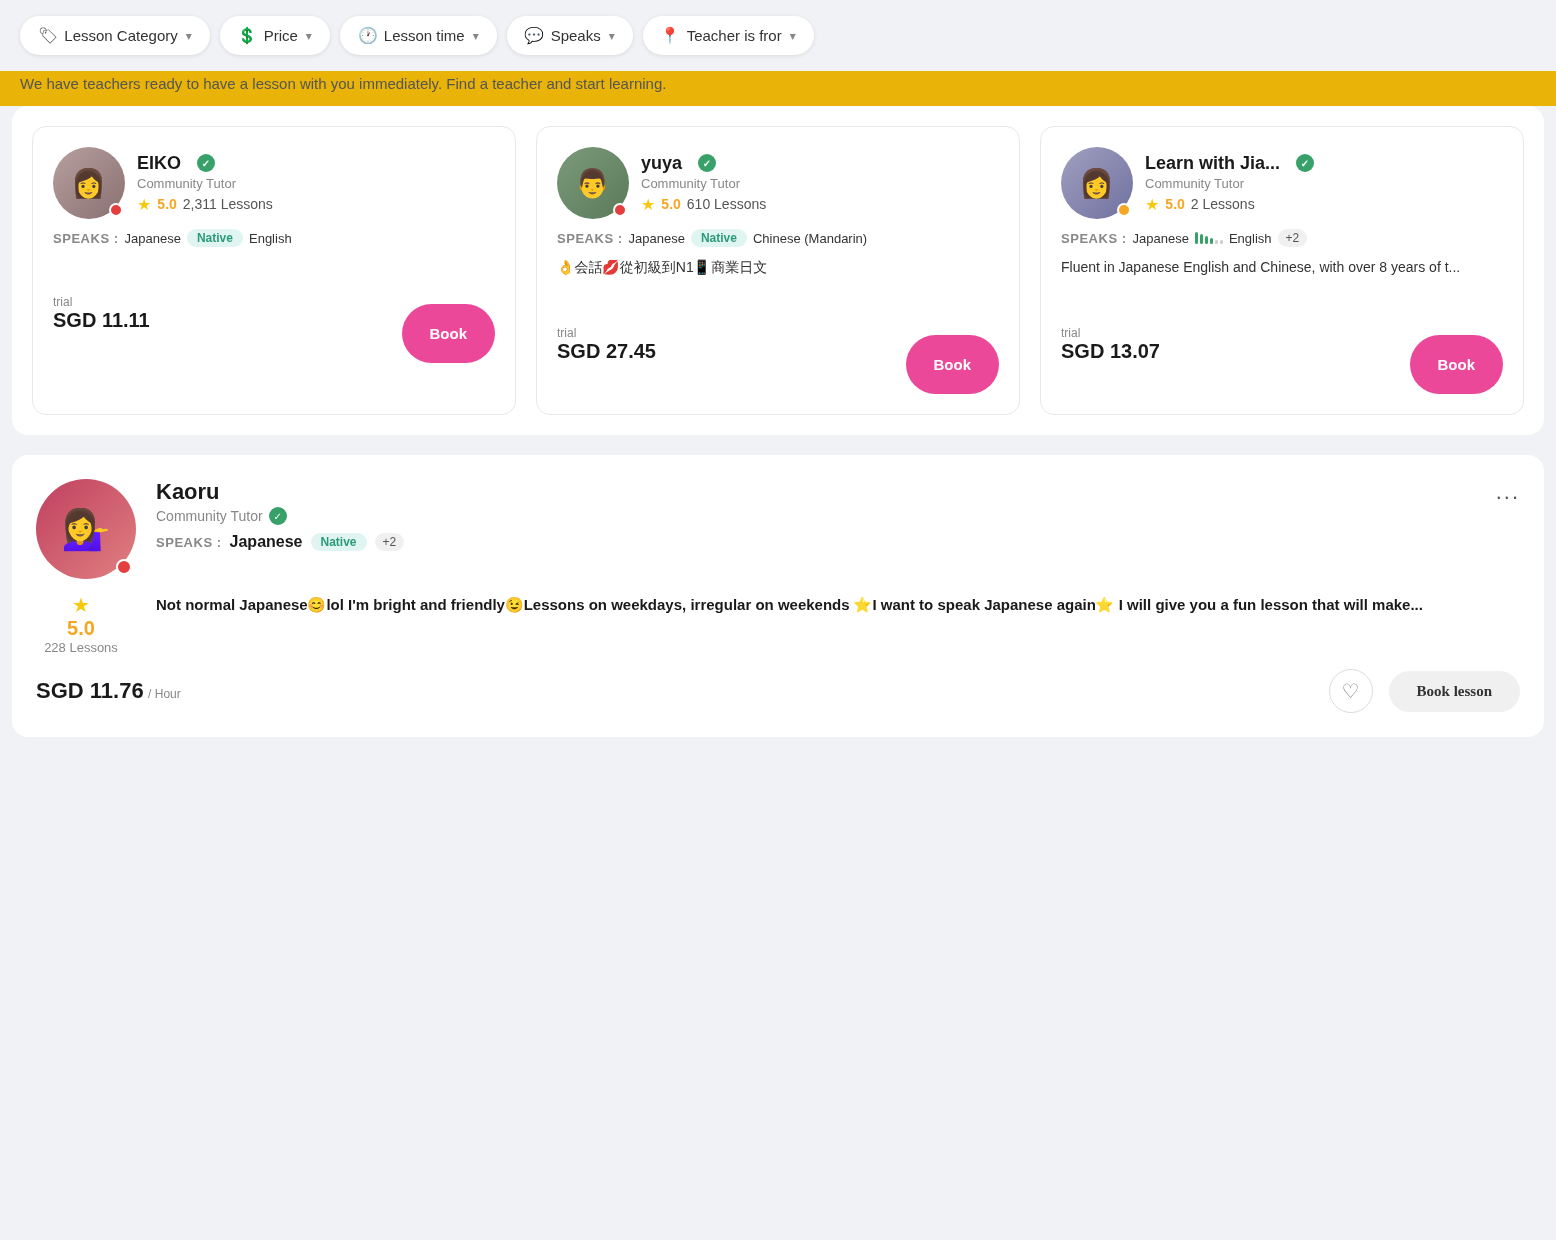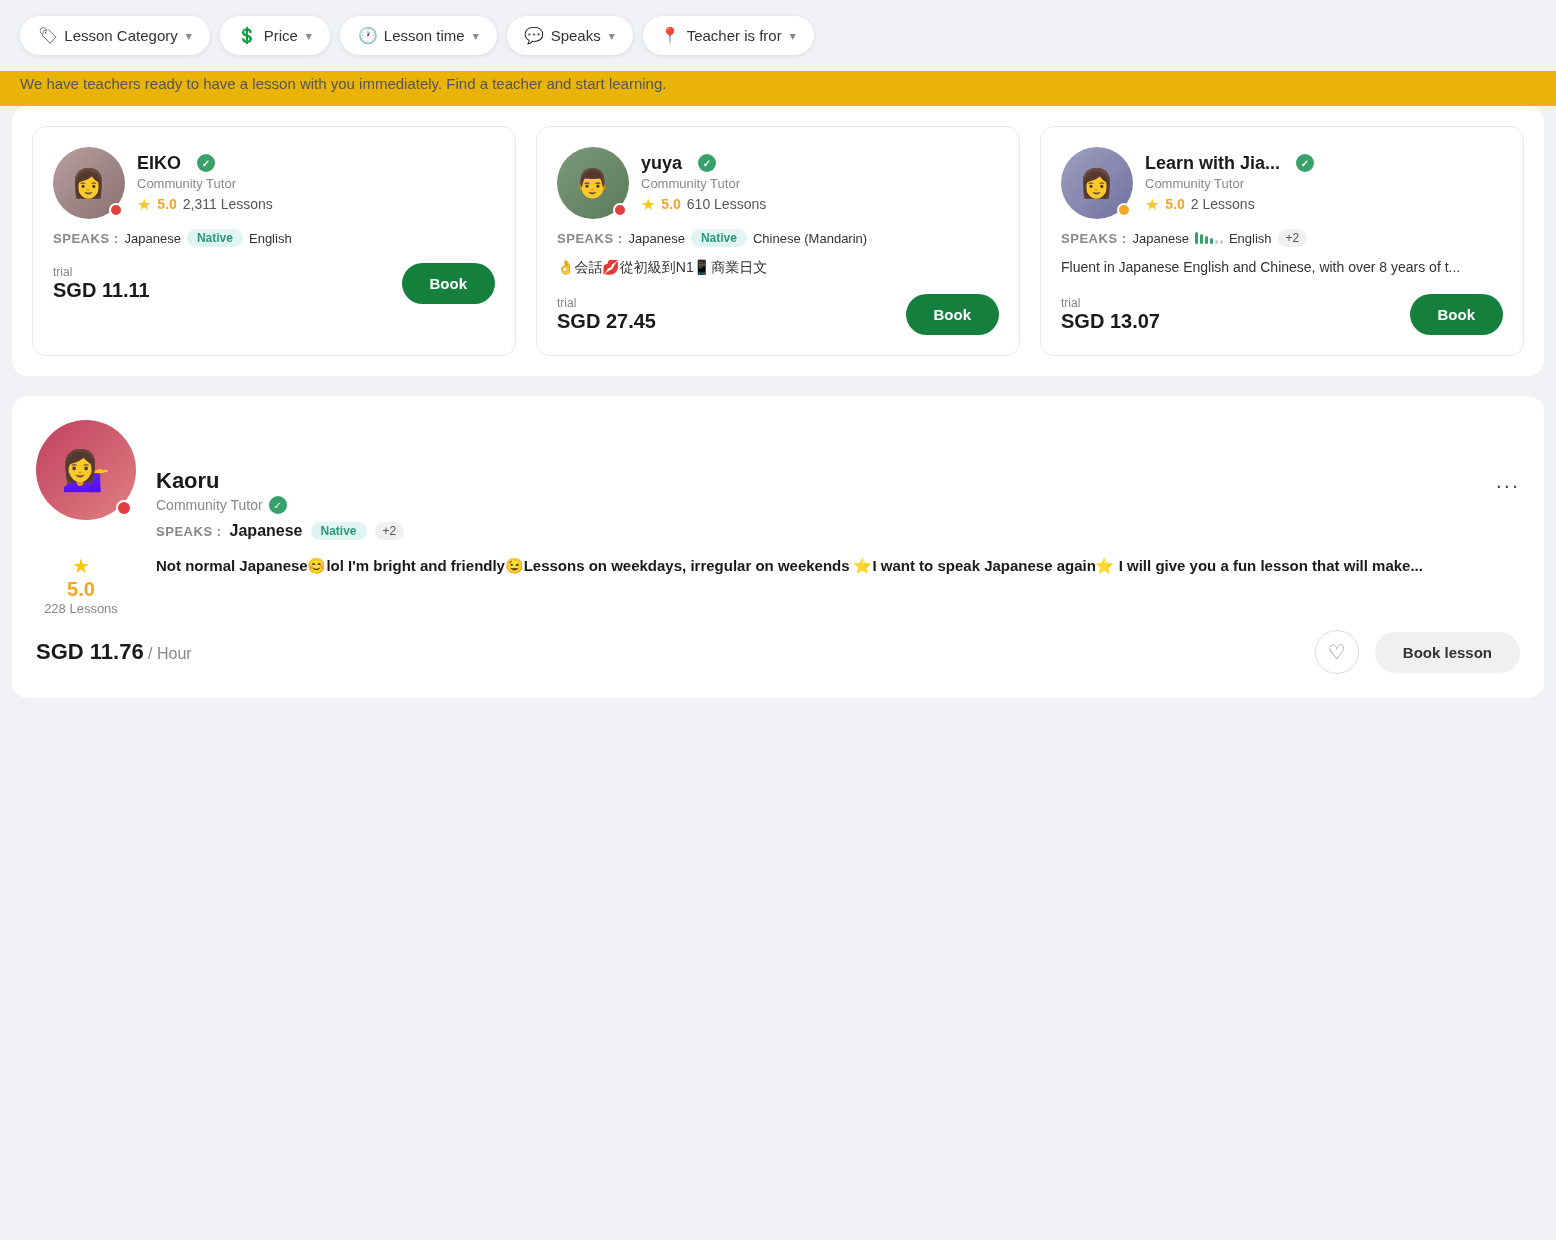--- a/index.html
+++ b/index.html
@@ -185,28 +185,29 @@
     .trial-label {
       font-size: 12px;
       color: #888;
     }
     .trial-price {
       font-size: 20px;
       font-weight: 700;
       color: #1a1a1a;
     }
     .book-btn {
-      background: #15803d;
+      background: #ec4899;
       color: white;
       border: none;
       border-radius: 50px;
-      padding: 12px 28px;
+      padding: 21px 28px;
       font-size: 15px;
       font-weight: 700;
       cursor: pointer;
+      margin-top: 41px;
     }
 
     
     .bottom-section {
       background: white;
       border-radius: 16px;
       margin: 0 12px 20px;
       padding: 24px;
     }
     .bottom-card {
@@ -227,21 +228,21 @@
       width: 100px;
       height: 100px;
       border-radius: 50%;
       background: linear-gradient(135deg, #c04060, #e08080);
       display: flex;
       align-items: center;
       justify-content: center;
       font-size: 40px;
       overflow: hidden;
     }
-    .bottom-info { flex: 1; margin-top: 48px; }
+    .bottom-info { flex: 1; }
     .bottom-name-row {
       display: flex;
       align-items: center;
       justify-content: space-between;
     }
     .bottom-name {
       font-size: 22px;
       font-weight: 700;
       color: #1a1a1a;
     }
@@ -300,21 +301,21 @@
       display: flex;
       align-items: center;
       justify-content: space-between;
     }
     .bottom-price {
       font-size: 22px;
       font-weight: 700;
       color: #1a1a1a;
     }
     .bottom-price-sub {
-      font-size: 16px;
+      font-size: 12px;
       font-weight: 400;
       color: #888;
     }
     .bottom-actions {
       display: flex;
       align-items: center;
       gap: 16px;
     }
     .heart-btn {
       width: 44px; height: 44px;
@@ -330,20 +331,21 @@
     }
     .book-lesson-btn {
       background: #f0f0f0;
       color: #333;
       border: none;
       border-radius: 50px;
       padding: 12px 28px;
       font-size: 15px;
       font-weight: 600;
       cursor: pointer;
+      font-family: Liberation Serif, serif;
     }
   </style>
 </head>
 <body>
 
 <div class="filter-bar">
   <button class="filter-btn">
     <span class="icon">🏷</span>
     <span>Lesson Category</span>
     <span class="chevron">▾</span>

